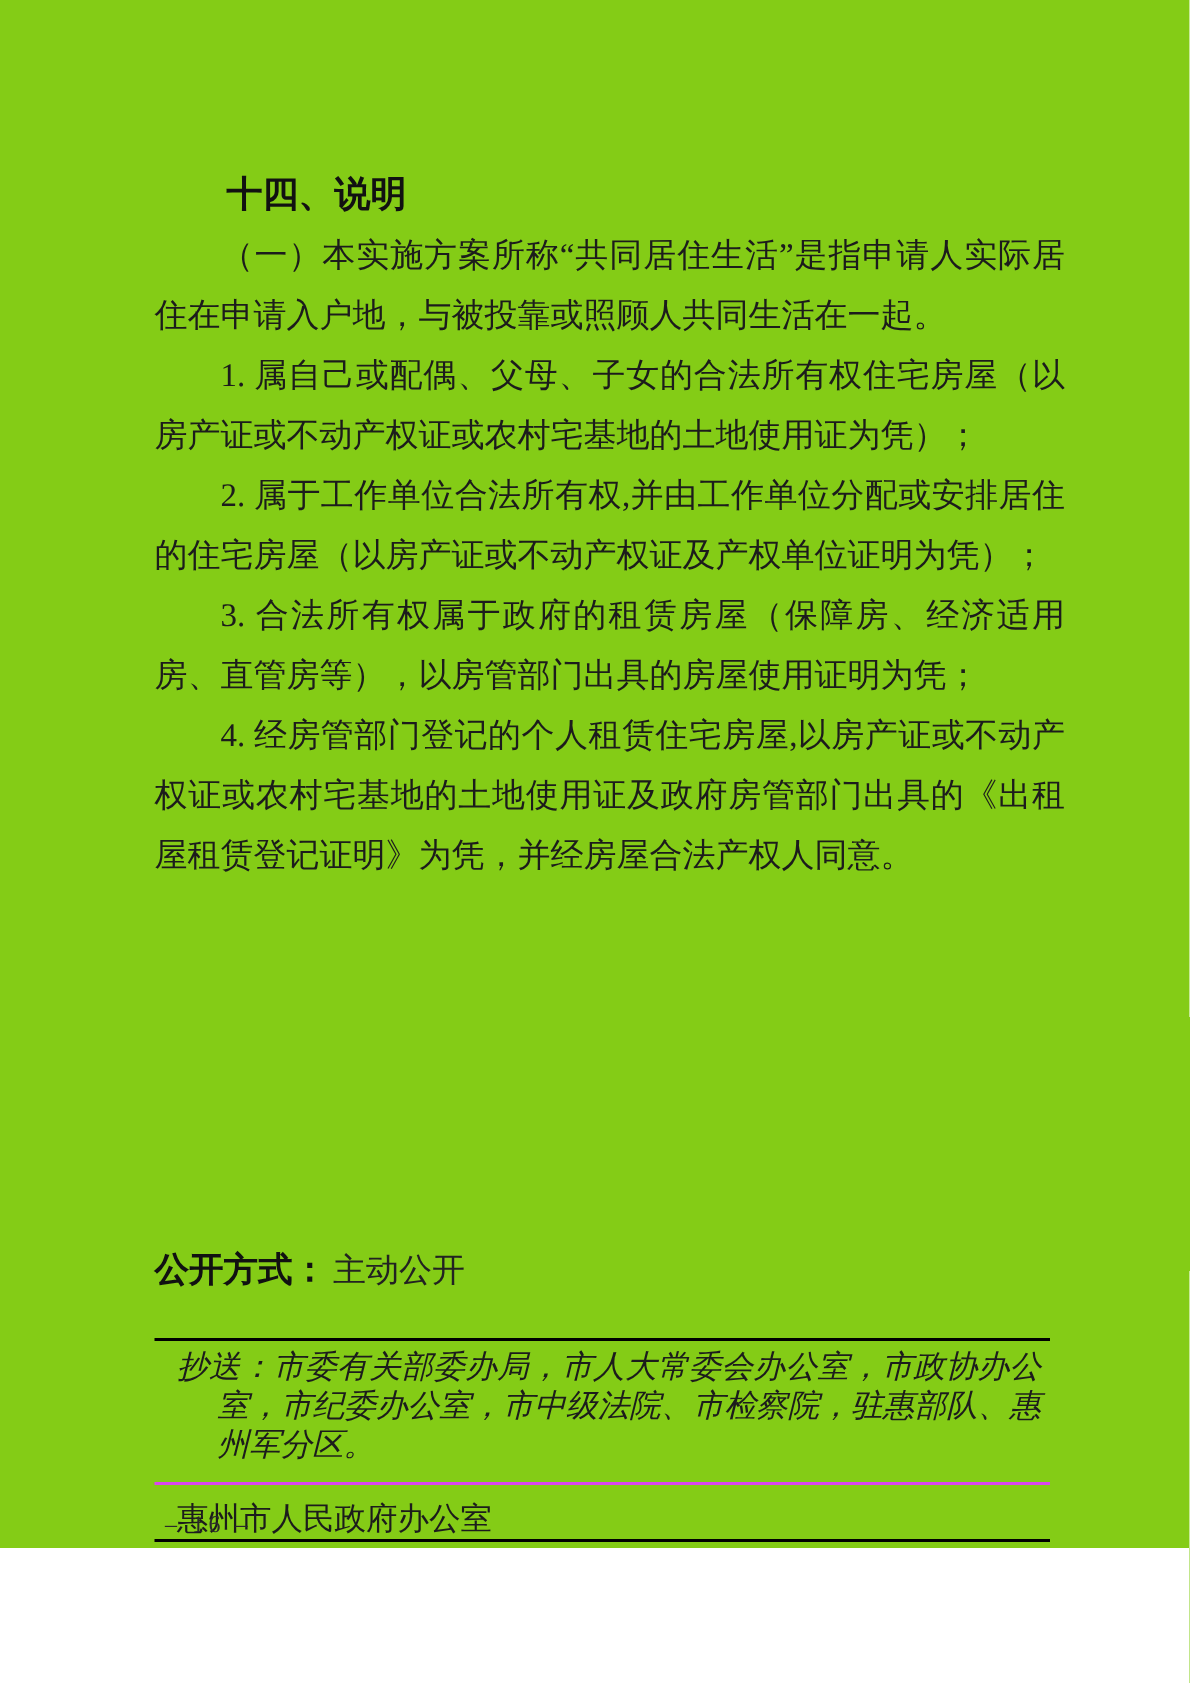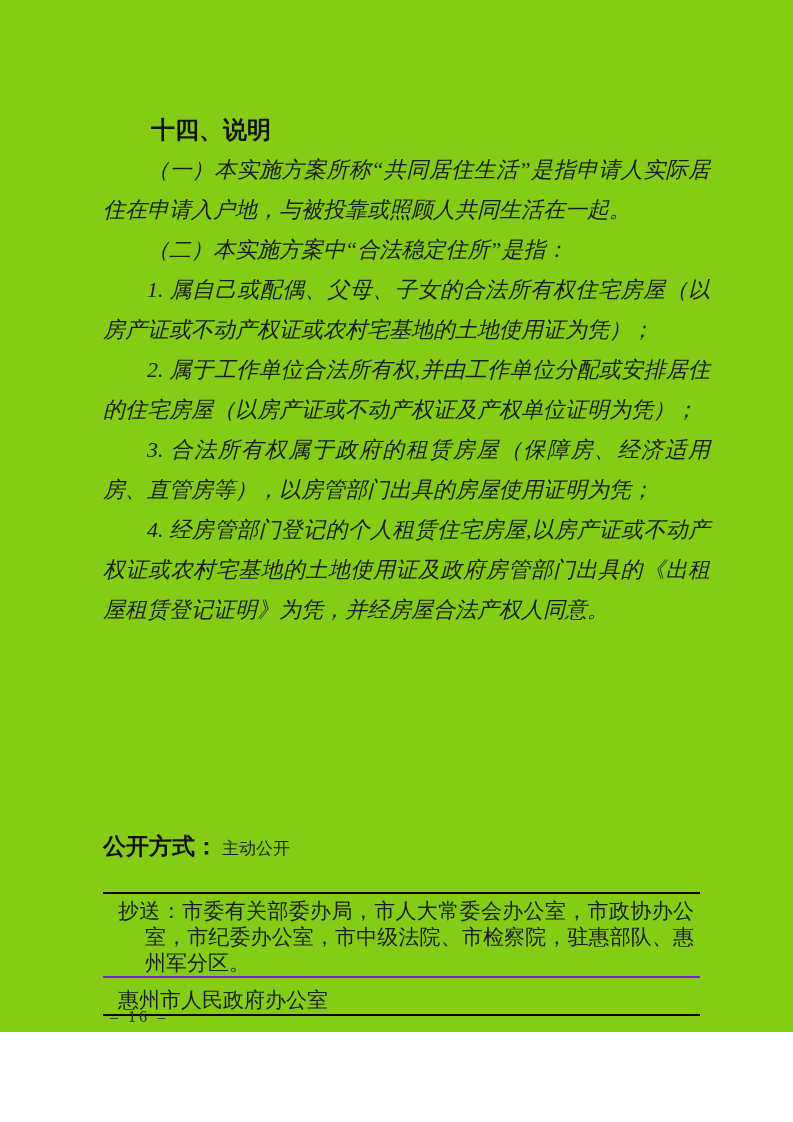--- a/index.html
+++ b/index.html
@@ -31,55 +31,55 @@
     color: #111111;
   }
   .para {
     margin: 0;
     font-family: "Liberation Serif", "DejaVu Serif", serif;
     font-size: 22px;
     line-height: 40px;
     text-indent: 2em;
     text-align: justify;
     color: #1c1c1c;
-    font-style: italic;
   }
   .disclosure {
     position: absolute;
     left: 103px;
     top: 830px;
     width: 607px;
     line-height: 32px;
     white-space: nowrap;
   }
   .disc-label {
     font-family: "Liberation Sans", "DejaVu Sans", sans-serif;
     font-weight: bold;
     font-size: 23px;
     color: #111111;
     margin-top: 40px;
   }
   .disc-value {
     font-family: "Liberation Serif", "DejaVu Serif", serif;
-    font-size: 17px;
+    font-size: 22px;
     margin-left: 4px;
     color: #222222;
   }
   .footer-box {
     position: absolute;
     left: 103px;
     top: 892px;
     width: 597px;
     border-top: 2px solid #000000;
     border-bottom: 2px solid #000000;
     font-family: "Liberation Serif", "DejaVu Serif", serif;
   }
   .cc-block {
-    border-bottom: 2px solid #6d28d9;
-    padding: 4px 6px 0 0;
+    border-bottom: 2px solid #d946ef;
+    padding: 4px 6px 12px 0;
+    font-style: italic;
   }
   .cc-text {
     margin: 0;
     font-size: 21px;
     line-height: 26px;
     text-align: justify;
     padding-left: 42px;
     text-indent: -27px;
     color: #1c1c1c;
   }
@@ -103,21 +103,20 @@
   }
 </style>
 </head>
 <body>
 
 <div class="page">
 
   <div class="content">
     <h1 class="heading">十四、说明</h1>
     <p class="para">（一）本实施方案所称“共同居住生活”是指申请人实际居住在申请入户地，与被投靠或照顾人共同生活在一起。</p>
-    <p class="para">（二）本实施方案中“合法稳定住所”是指：</p>
     <p class="para">1. 属自己或配偶、父母、子女的合法所有权住宅房屋（以房产证或不动产权证或农村宅基地的土地使用证为凭）；</p>
     <p class="para">2. 属于工作单位合法所有权,并由工作单位分配或安排居住的住宅房屋（以房产证或不动产权证及产权单位证明为凭）；</p>
     <p class="para">3. 合法所有权属于政府的租赁房屋（保障房、经济适用房、直管房等），以房管部门出具的房屋使用证明为凭；</p>
     <p class="para">4. 经房管部门登记的个人租赁住宅房屋,以房产证或不动产权证或农村宅基地的土地使用证及政府房管部门出具的《出租屋租赁登记证明》为凭，并经房屋合法产权人同意。</p>
   </div>
 
   <div class="disclosure">
     <span class="disc-label">公开方式：</span><span class="disc-value">主动公开</span>
   </div>
 

